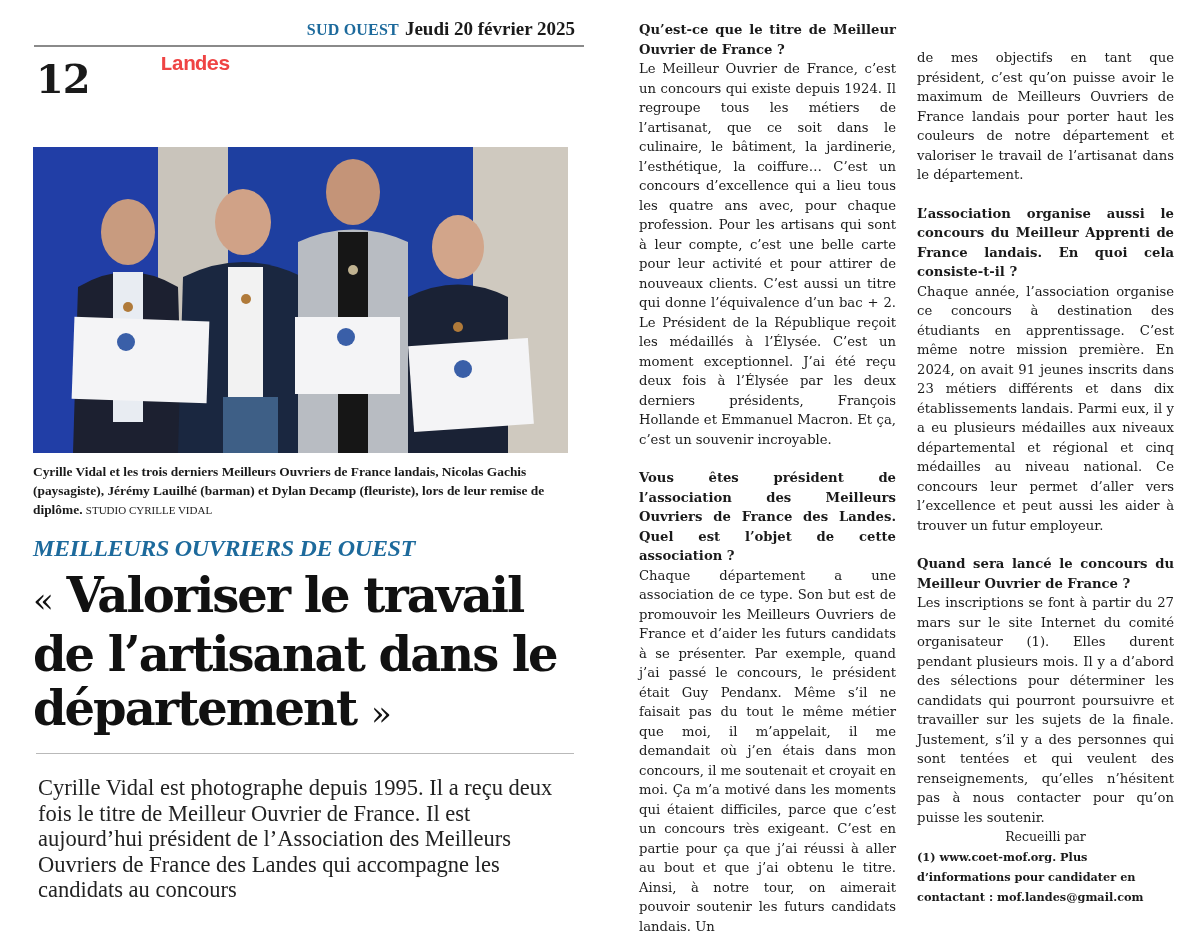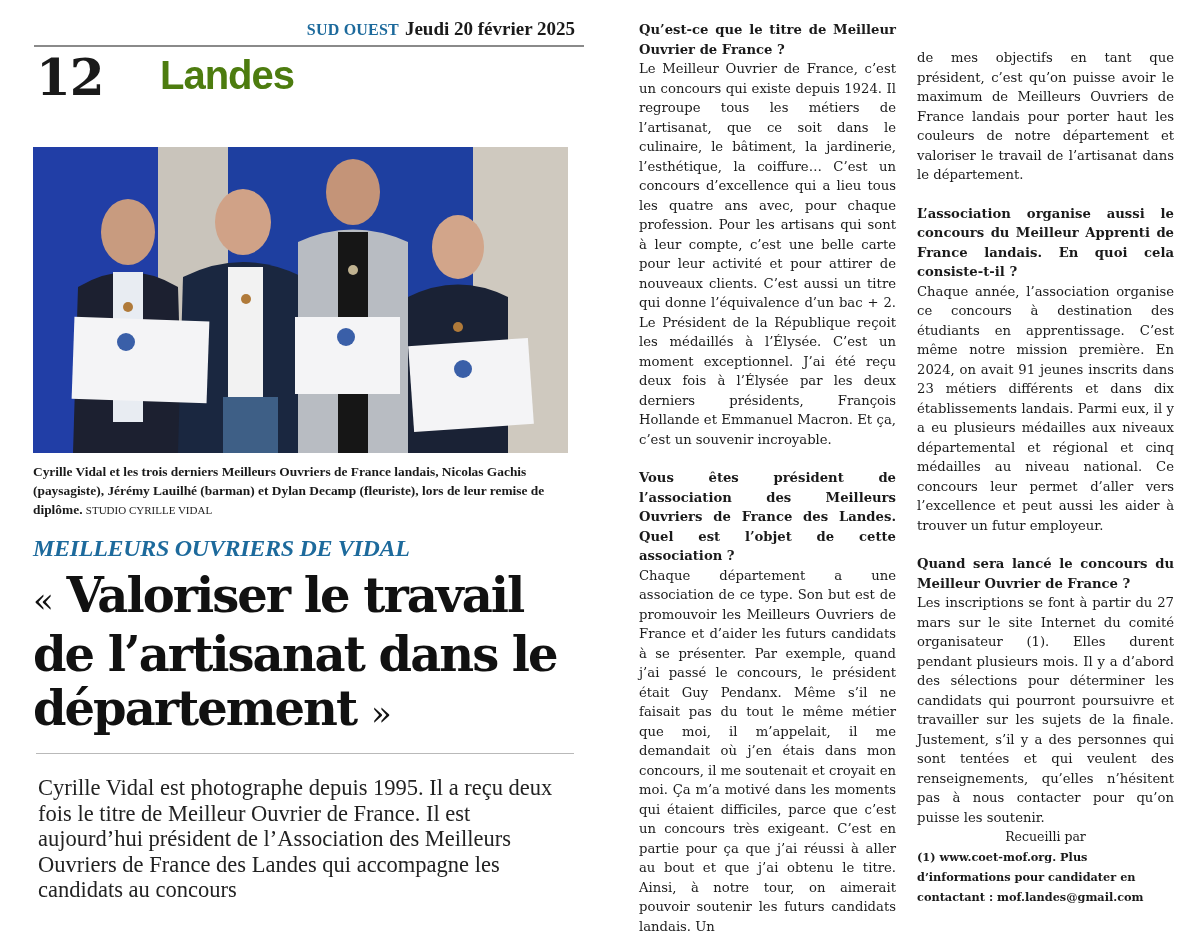--- a/index.html
+++ b/index.html
@@ -1,22 +1,22 @@
 <!DOCTYPE html>
 <html><head>
 <meta charset="utf-8">
 <style>
   html, body { margin:0; padding:0; }
   body { width:1200px; height:951px; background:#ffffff; position:relative; overflow:hidden; font-family:"DejaVu Serif", serif; color:#1a1a1a; }
   .abs { position:absolute; }
   .masthead { left:280px; top:18px; width:295px; text-align:right; font-family:"Liberation Serif", serif; font-weight:bold; font-size:19px; white-space:nowrap; }
   .masthead .brand { color:#1d6a9c; font-size:16px; letter-spacing:0.2px; margin-right:6px; }
   .head-rule { left:34px; top:45px; width:550px; height:2px; background:#8a8a8a; }
-  .page-num { left:36px; top:48px; font-family:"DejaVu Serif", serif; font-weight:bold; font-size:50px; color:#1a1a1a; letter-spacing:-1px; }
-  .section { left:160px; top:53px; font-family:Liberation Sans, sans-serif; font-weight:bold; font-size:40px; color:#4d7c0f; letter-spacing:-1px; }
+  .page-num { left:36px; top:55px; font-family:"DejaVu Serif", serif; font-weight:bold; font-size:40px; color:#1a1a1a; letter-spacing:-1px; }
+  .section { left:160px; top:53px; font-family:Liberation Mono, monospace; font-weight:bold; font-size:21px; color:#ef4444; letter-spacing:-1px; }
   .photo { left:33px; top:147px; width:535px; height:306px; background:#1f3f9a; overflow:hidden; }
   .caption { left:33px; top:462px; width:540px; font-family:"Liberation Serif", serif; font-weight:bold; font-size:13.4px; line-height:19px; color:#1a1a1a; }
   .caption .credit { font-weight:normal; font-size:11px; }
   .kicker { left:33px; top:535px; font-family:"Liberation Serif", serif; font-style:italic; font-weight:bold; font-size:24px; color:#1d6a9c; letter-spacing:-0.3px; }
   .headline { left:33px; top:568px; width:560px; font-family:"DejaVu Serif", serif; font-weight:bold; font-size:48px; line-height:54px; color:#111; letter-spacing:-2px; }
   .headline .q { font-weight:normal; font-size:34px; }
   .rule2 { left:36px; top:753px; width:538px; height:1px; background:#b9b9b9; }
   .chapo { left:38px; top:775px; width:540px; font-family:"Liberation Serif", serif; font-size:22.5px; line-height:25.5px; color:#222; }
   .col { font-family:"DejaVu Serif", serif; font-size:13.2px; line-height:19.5px; color:#1a1a1a; text-align:justify; }
   .col p { margin:0; }
@@ -72,21 +72,21 @@
     <circle cx="320" cy="123" r="5" fill="#c0b290"></circle>
     <circle cx="425" cy="180" r="5" fill="#b07a3a"></circle>
   </svg>
 </div>
 
 <div class="abs caption">
   <span>Cyrille Vidal et les trois derniers Meilleurs Ouvriers de France landais, Nicolas Gachis (paysagiste), Jérémy Lauilhé (barman) et Dylan Decamp (fleuriste), lors de leur remise de diplôme.</span>
   <span class="credit">STUDIO CYRILLE VIDAL</span>
 </div>
 
-<div class="abs kicker">MEILLEURS OUVRIERS DE VIDAL</div>
+<div class="abs kicker">MEILLEURS OUVRIERS DE OUEST</div>
 <div class="abs headline">
   <span class="q">«</span>
   <span>Valoriser le travail de l’artisanat dans le département</span>
   <span class="q">»</span>
 </div>
 <div class="abs rule2"></div>
 <div class="abs chapo">Cyrille Vidal est photographe depuis 1995. Il a reçu deux fois le titre de Meilleur Ouvrier de France. Il est aujourd’hui président de l’Association des Meilleurs Ouvriers de France des Landes qui accompagne les candidats au concours</div>
 
 <div class="abs col col2">
   <p class="qn">Qu’est-ce que le titre de Meilleur Ouvrier de France ?</p>

